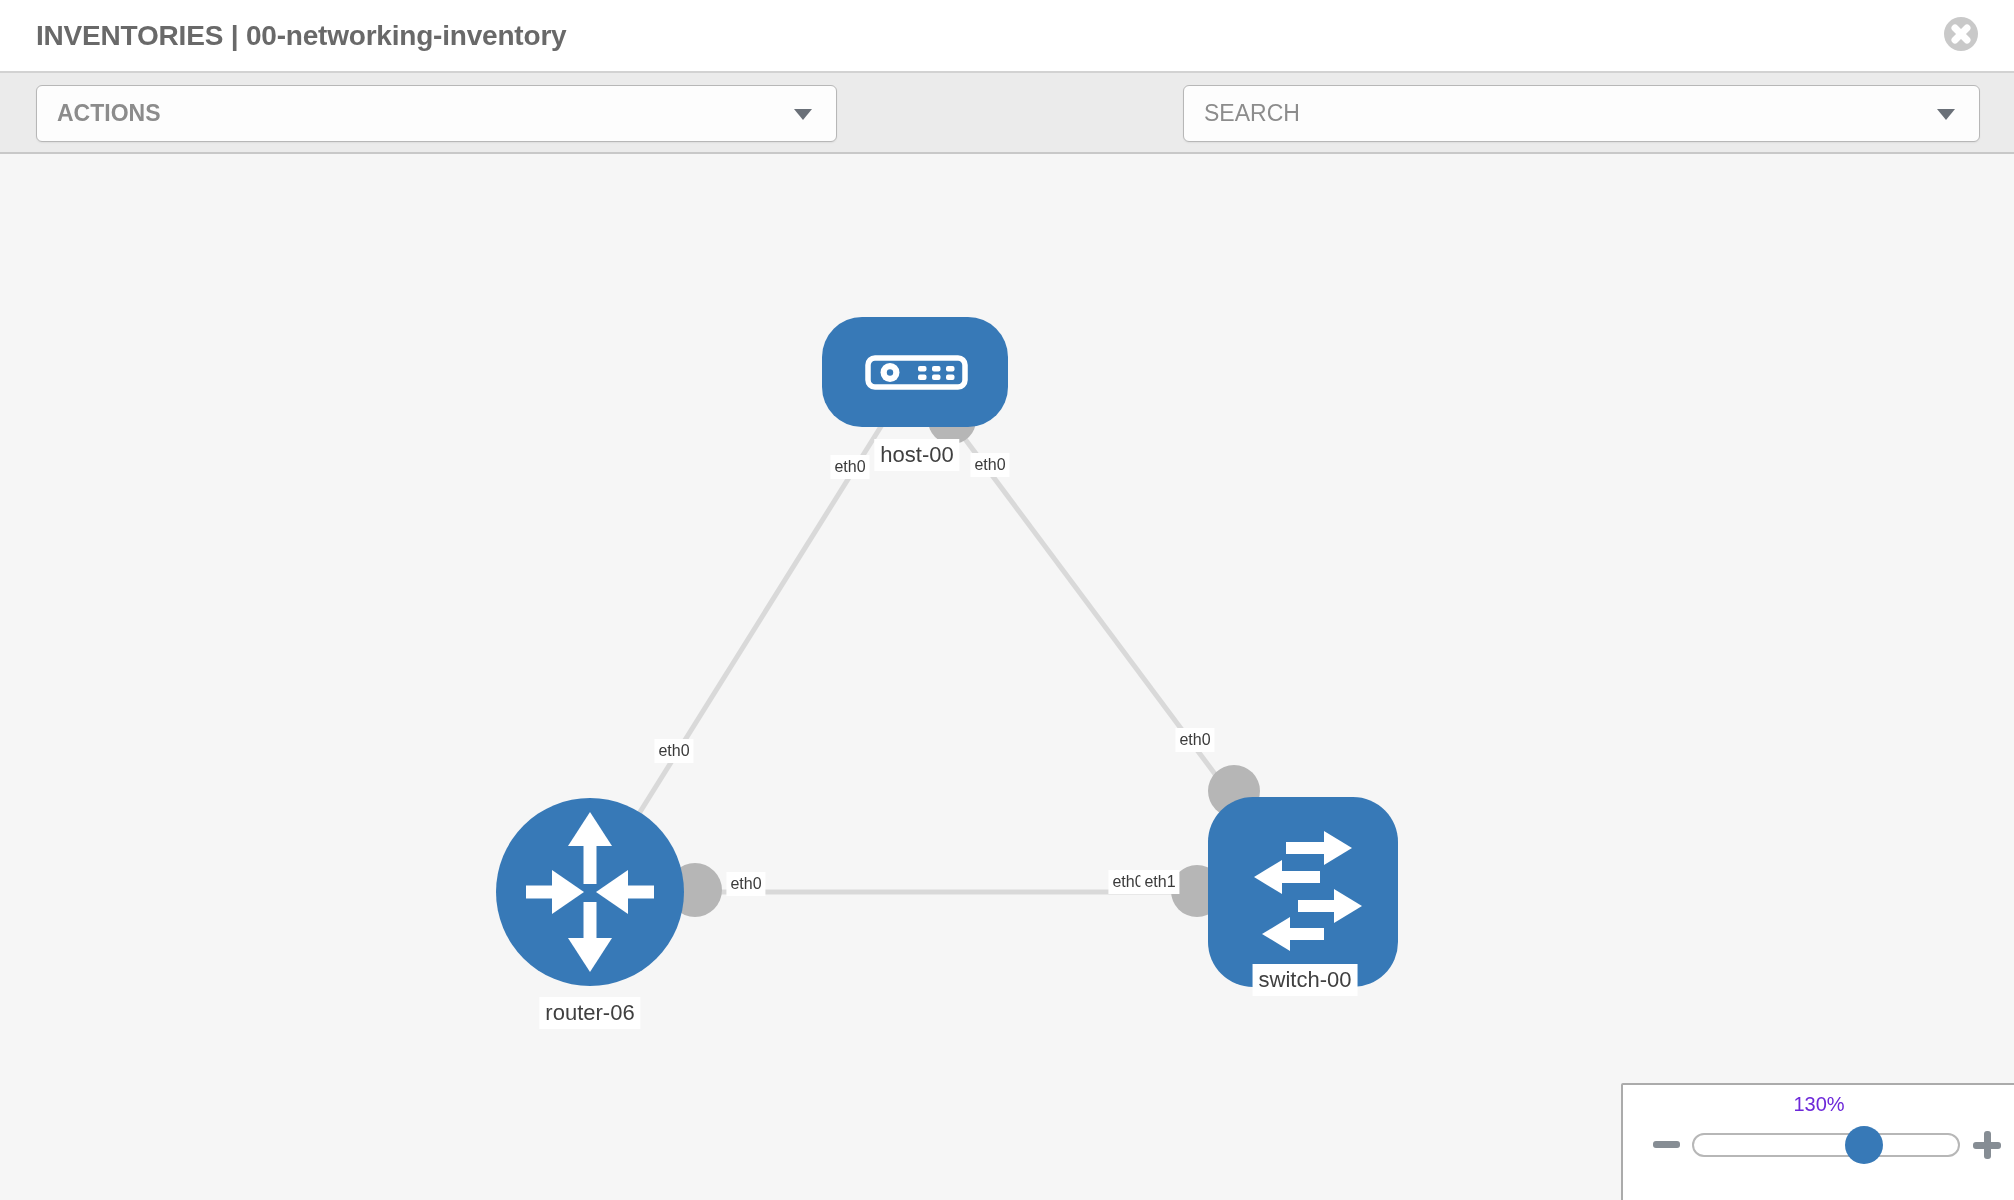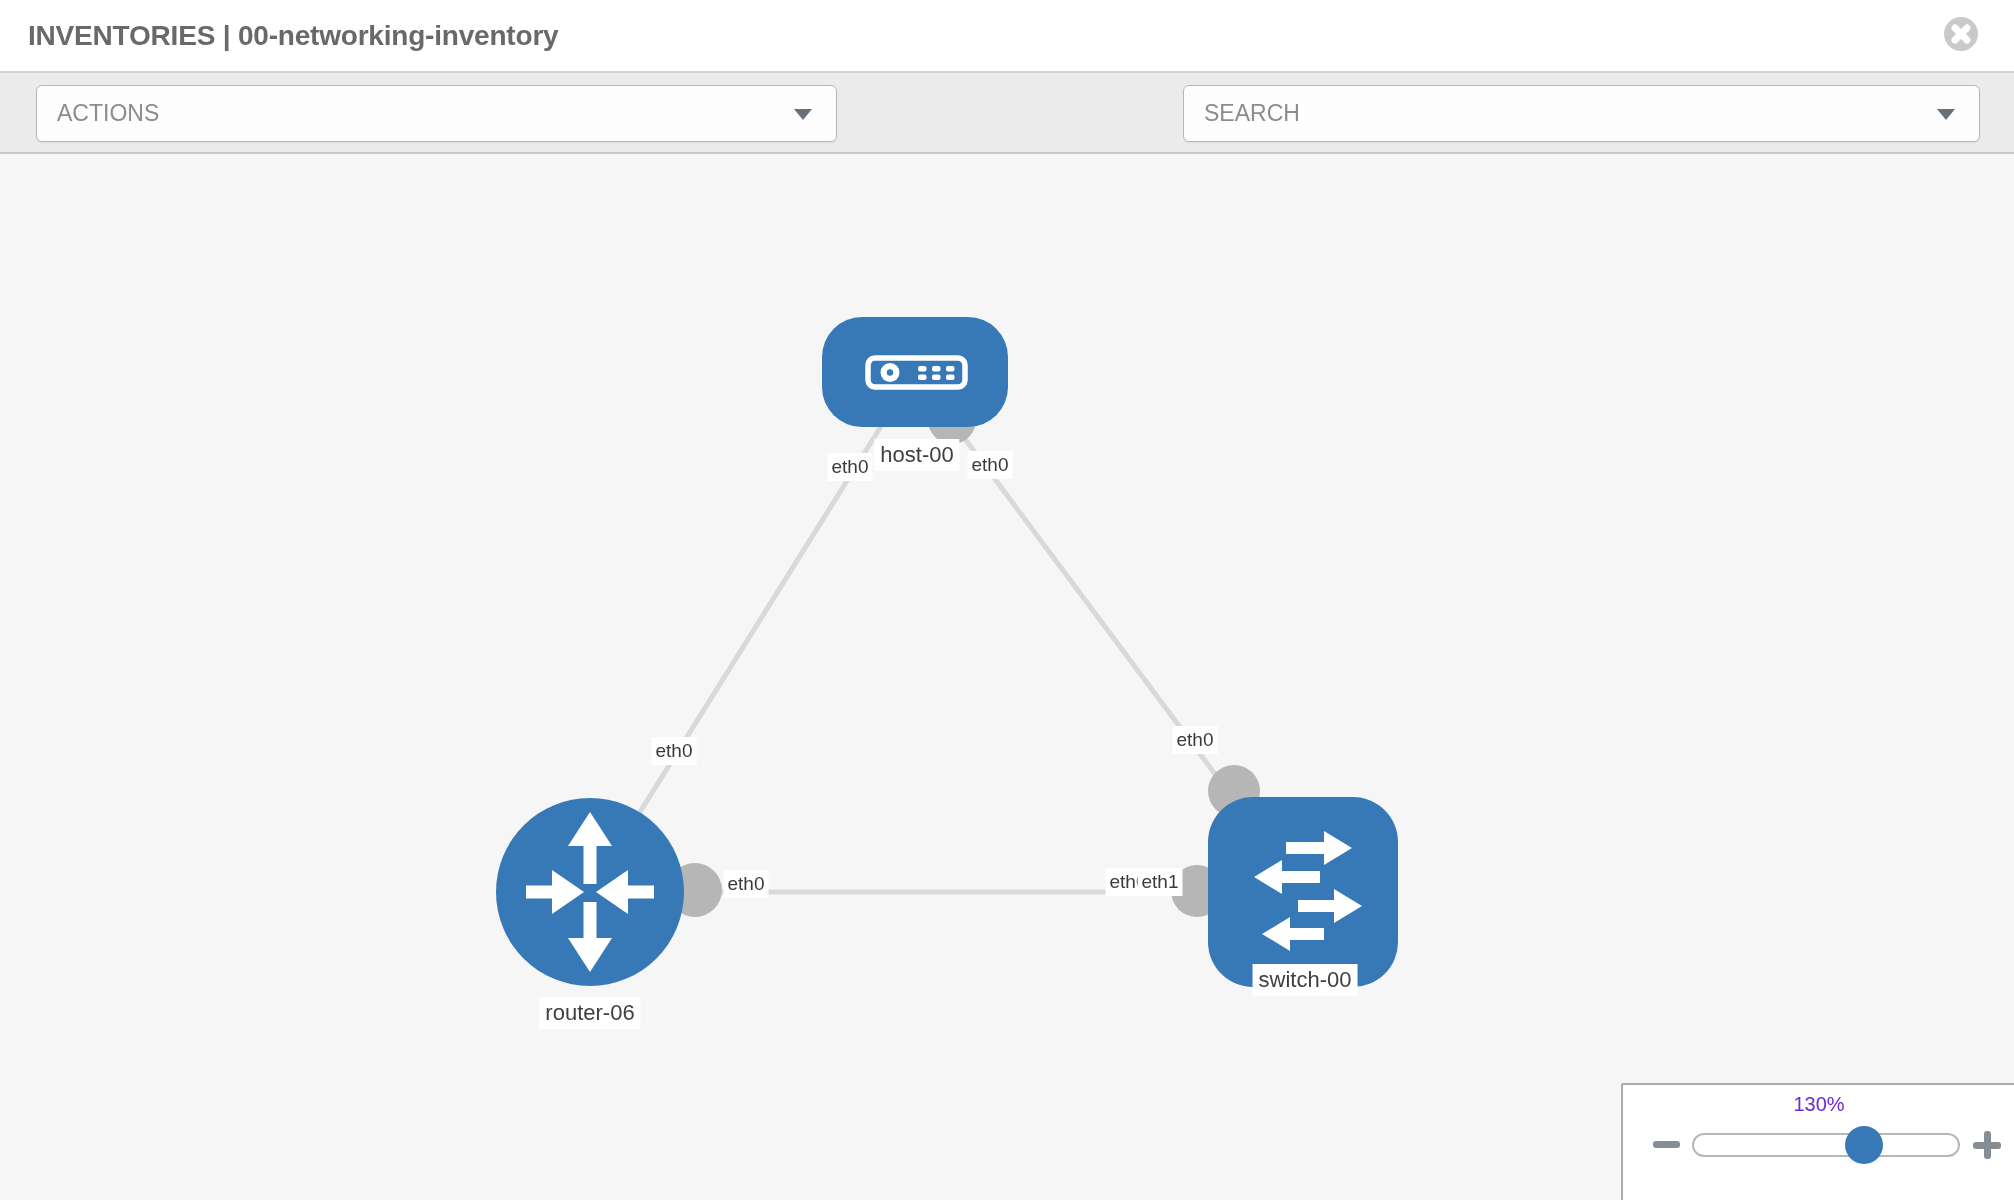--- a/index.html
+++ b/index.html
@@ -2,36 +2,36 @@
 <html><head>
 <meta charset="utf-8">
 <style>
   html,body{margin:0;padding:0;}
   body{
     width:2014px;height:1200px;position:relative;overflow:hidden;
     font-family:"Liberation Sans",sans-serif;background:#f6f6f6;
   }
   
   .header{position:absolute;left:0;top:0;width:2014px;height:71px;background:#ffffff;border-bottom:2px solid #d2d2d2;}
-  .header-title{position:absolute;left:28px;top:0;line-height:71px;font-size:28px;font-weight:bold;color:#696969;letter-spacing:-0.2px;}
+  .header-title{position:absolute;left:36px;top:0;line-height:71px;font-size:28px;font-weight:bold;color:#696969;letter-spacing:-0.2px;}
   .close-btn{position:absolute;left:1944px;top:17px;width:34px;height:34px;border-radius:50%;background:#c9c9c9;cursor:pointer;}
   
   .toolbar{position:absolute;left:0;top:73px;width:2014px;height:79px;background:#ebebeb;border-bottom:2px solid #c8c8c8;}
   .select-box{position:absolute;top:12px;height:55px;background:#fdfdfd;border:1px solid #b7b7b7;border-radius:6px;box-shadow:0 1px 2px rgba(0,0,0,0.06);cursor:pointer;}
   .select-box .select-label{position:absolute;left:20px;top:0;line-height:55px;font-size:23px;color:#8c8c8c;}
   .caret{position:absolute;right:24px;top:23px;width:0;height:0;border-left:9px solid transparent;border-right:9px solid transparent;border-top:11px solid #6a7078;}
-  .actions-box{left:36px;width:799px;}
+  .actions-box{left:36px;width:799px;font-weight:bold;}
   .search-box{left:1183px;width:795px;}
   .toolbar-icons{position:absolute;left:1028px;top:84px;}
   
   .canvas{position:absolute;left:0;top:154px;width:2014px;height:1046px;background:#f6f6f6;}
   .canvas svg{position:absolute;left:0;top:0;}
   .node-label,.iface-label{position:absolute;transform:translate(-50%,-50%);background:#ffffff;white-space:nowrap;}
   .node-label{font-size:22px;color:#404040;padding:3px 6px;}
-  .iface-label{font-size:19px;color:#3a3a3a;padding:3px 4px;}
+  .iface-label{font-size:16px;color:#3a3a3a;padding:3px 4px;}
   
   .zoom-panel{position:absolute;left:1621px;top:1083px;width:400px;height:130px;background:#ffffff;border:2px solid #ababab;border-radius:2px;}
   .zoom-level{position:absolute;left:0;top:8px;width:392px;text-align:center;font-size:20px;color:#6d28d9;}
   .zoom-minus{position:absolute;left:30px;top:56px;width:27px;height:7px;border-radius:3px;background:#868d94;cursor:pointer;}
   .zoom-track{position:absolute;left:69px;top:48px;width:264px;height:20px;background:#ffffff;border:2px solid #b7b7b7;border-radius:12px;cursor:pointer;}
   .zoom-thumb{position:absolute;left:222px;top:41px;width:38px;height:38px;border-radius:50%;background:#3779b7;cursor:pointer;}
   .zoom-plus{position:absolute;left:350px;top:46px;width:28px;height:28px;cursor:pointer;}
   .zoom-plus .ph{position:absolute;left:0;top:10.5px;width:28px;height:7px;border-radius:3px;background:#868d94;}
   .zoom-plus .pv{position:absolute;left:10.5px;top:0;width:7px;height:28px;border-radius:3px;background:#868d94;}
 </style>

